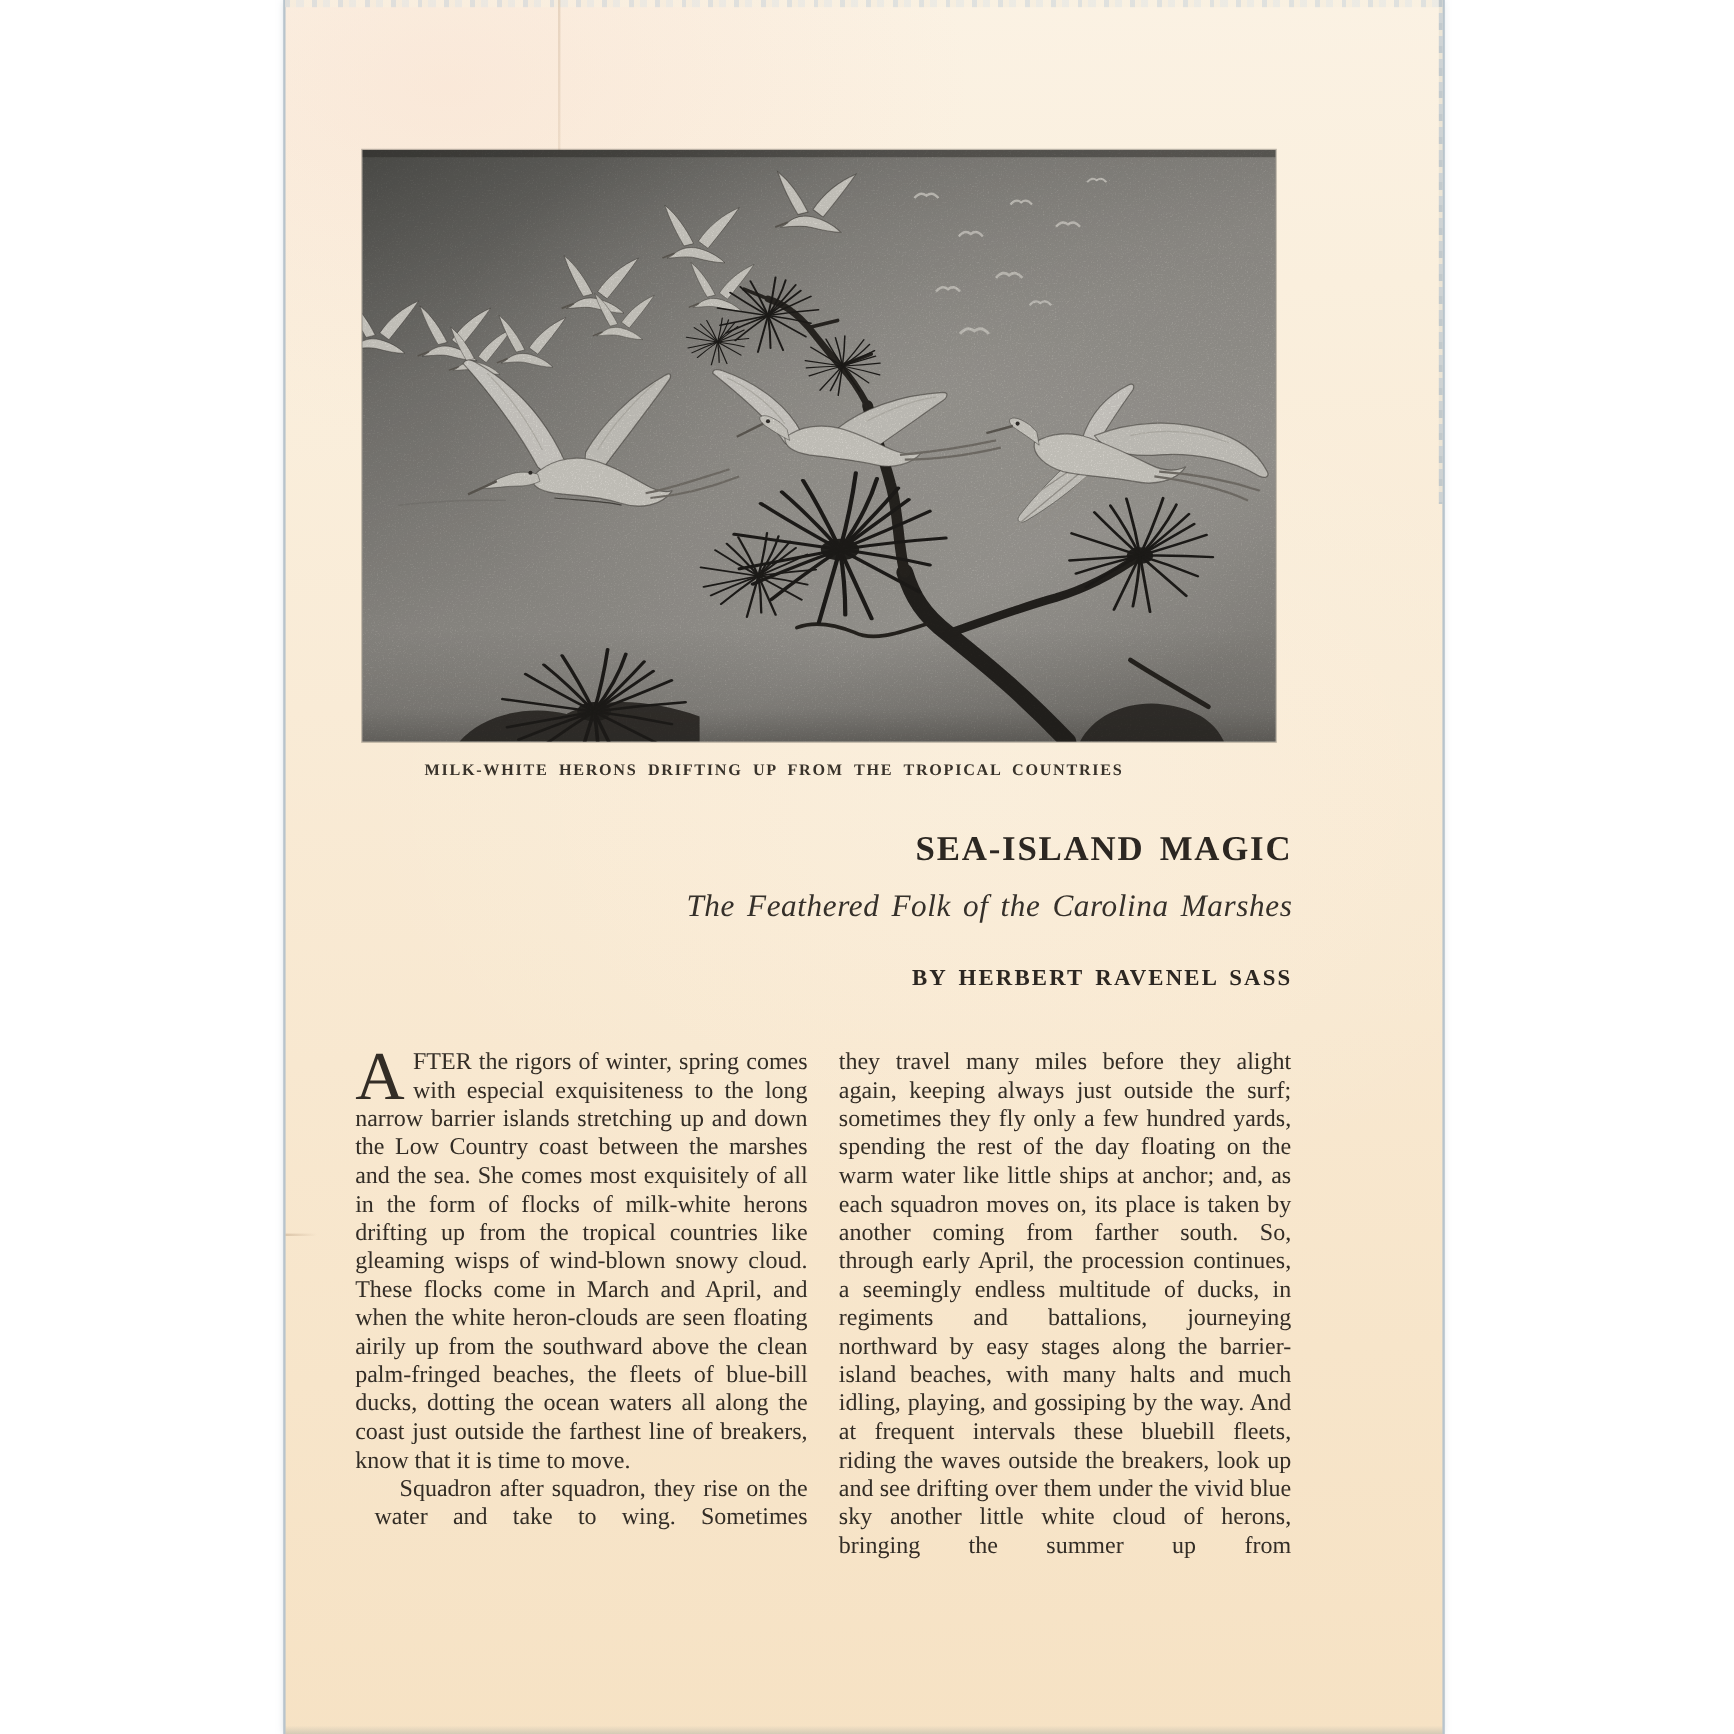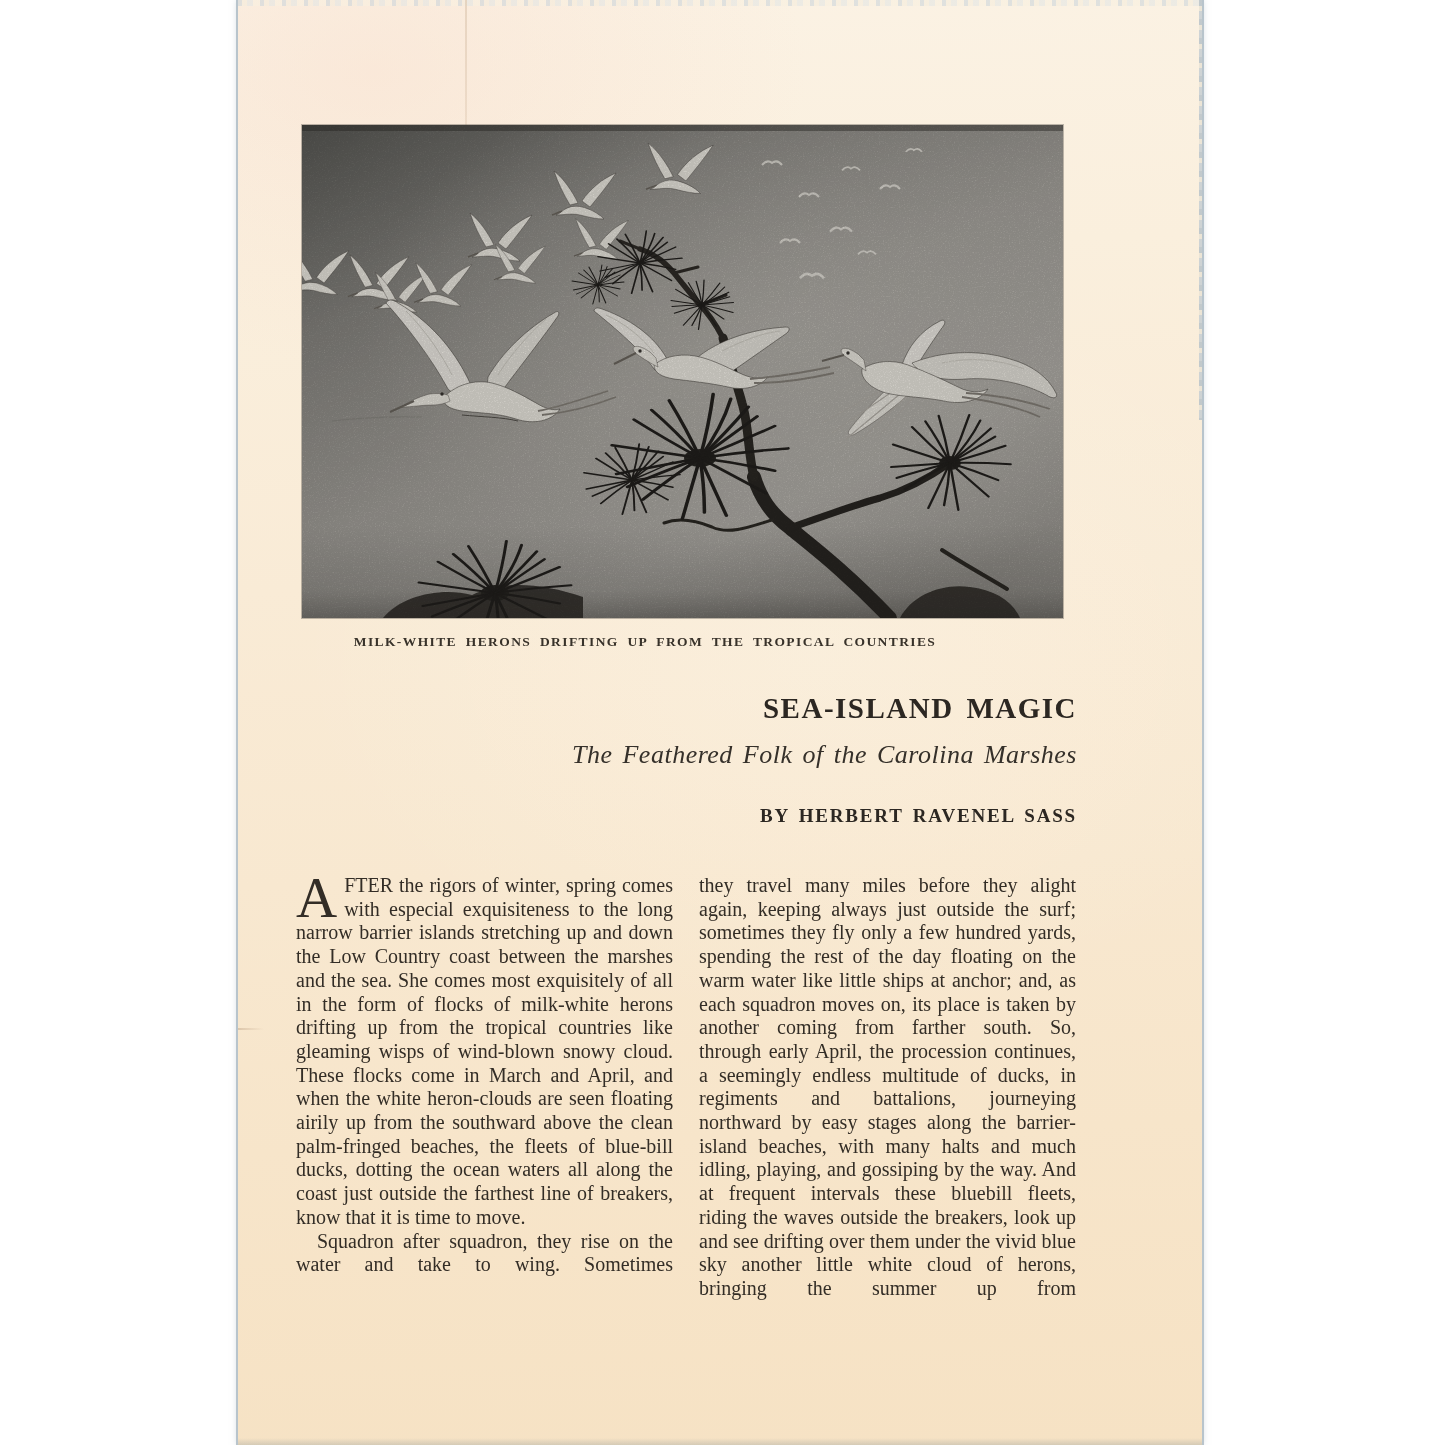--- a/index.html
+++ b/index.html
@@ -61,21 +61,21 @@
   .title{top:692px;font-size:29px;font-weight:bold;letter-spacing:1.5px;word-spacing:4px;}
   .subtitle{top:740px;font-size:26px;font-style:italic;letter-spacing:.5px;word-spacing:3px;color:#35302a;}
   .byline{top:805px;font-size:19px;font-weight:bold;letter-spacing:1.8px;word-spacing:3px;}
 
   .columns{
     position:absolute;left:58px;top:874px;width:780px;
     display:flex;gap:26px;color:var(--ink);
   }
   .col{width:378px;font-size:20px;line-height:23.7px;text-align:justify;}
   .col p{margin:0;}
-  .col p.indent{text-indent:21px;}
+  .col p.indent{text-indent:21px;margin-left:16px;}
   .col p.jlast{text-align-last:justify;}
   .dropcap{
     float:left;font-size:57px;line-height:45px;height:46px;
     padding:1px 7px 0 0;color:var(--ink);
   }
 </style>
 </head>
 <body>
 
 <div class="scan">

